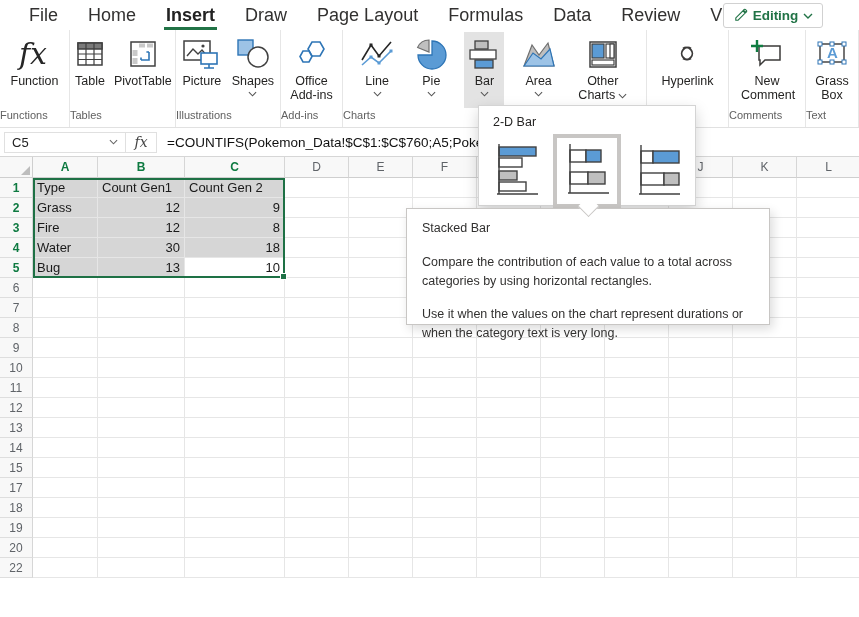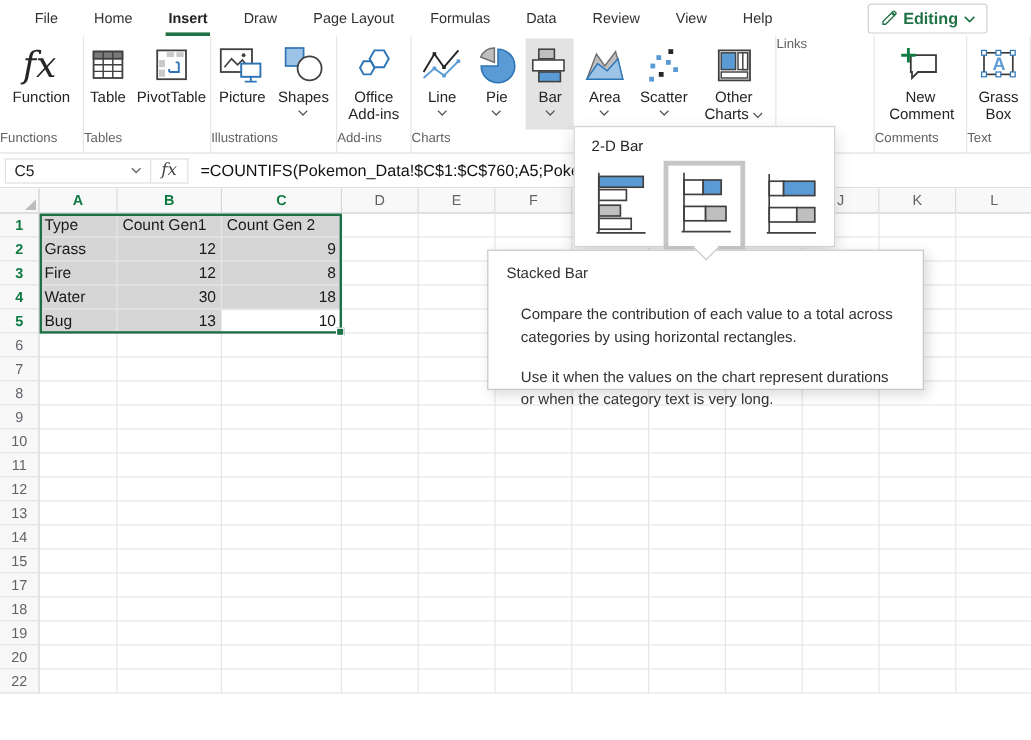--- a/index.html
+++ b/index.html
@@ -1,21 +1,21 @@
 <!DOCTYPE html>
 <html><head>
 <meta charset="utf-8">
 <style>
   html,body{margin:0;padding:0}
   body{width:859px;height:617px;overflow:hidden;position:relative;background:#fff;
        font-family:"Liberation Sans",sans-serif;-webkit-font-smoothing:antialiased}
 
   
   .menubar{height:30px;display:flex;align-items:center;padding-left:14px;background:#fff;position:relative}
-  .mtab{padding:0 15px;font-size:12px;color:#323130;height:30px;line-height:30px;position:relative;cursor:default}
+  .mtab{padding:0 15px;font-size:18px;color:#323130;height:30px;line-height:30px;position:relative;cursor:default}
   .mtab.active{font-weight:700;color:#222}
   .mtab.active::after{content:"";position:absolute;left:13px;right:13px;bottom:0;height:3px;background:#217346}
   .editing-btn{position:absolute;left:723px;top:3px;width:100px;height:25px;border:1px solid #d1d1d1;
        border-radius:3px;display:flex;align-items:center;justify-content:center;gap:5px;
        color:#217346;font-weight:700;font-size:13.5px;background:#fff;box-sizing:border-box}
 
   
   .ribbon{height:97px;border-bottom:1px solid #e1e1e1;display:flex;background:#fff;position:relative;z-index:1}
   .rgroup{display:flex;flex-direction:column;border-right:1px solid #e6e6e6;box-sizing:border-box;flex:0 0 auto}
   .rbuttons{height:78px;display:flex;align-items:stretch;justify-content:space-evenly;padding-top:2px;box-sizing:border-box}
@@ -66,21 +66,21 @@
 
   
   .beak{position:absolute;left:581px;top:199px;width:15px;height:15px;background:#fff;transform:rotate(45deg);
        border-right:1px solid #c8c6c4;border-bottom:1px solid #c8c6c4;z-index:22;box-sizing:border-box}
 
   
   .tip{position:absolute;left:406px;top:208px;width:364px;height:117px;background:#fff;border:1px solid #c8c6c4;
        box-shadow:3px 4px 10px rgba(0,0,0,.14);z-index:21;padding:10px 15px;box-sizing:border-box;
        font-size:12.5px;color:#323130;line-height:1.5}
   .tip-title{margin-bottom:15px}
-  .tip p{margin:0 0 15px 12px}
+  .tip p{margin:0 0 15px 0}
   .tip p:last-child{margin-bottom:0}
 </style>
 </head>
 <body>
 
 <div class="menubar">
   <div id="mtabs" style="display:flex">
       <div class="mtab">File</div>
       <div class="mtab">Home</div>
       <div class="mtab active">Insert</div>
@@ -254,54 +254,45 @@
           <div class="rlabel">Area</div>
           <div class="rchev">
             <svg width="9" height="6" viewBox="0 0 10 6">
               <path d="M1 1 L5 5 L9 1" fill="none" stroke="#555" stroke-width="1.2"></path>
             </svg>
           </div>
         </div>
         <div class="rbtn">
           <div class="ricon">
             <svg width="32" height="32" viewBox="0 0 32 32">
-              <rect x="20" y="3" width="4" height="4" fill="#262626"></rect>
-              <rect x="10" y="8" width="4" height="4" fill="#5b9bd5"></rect>
-              <rect x="18" y="12" width="4" height="4" fill="#5b9bd5"></rect>
-              <rect x="5" y="15" width="4" height="4" fill="#5b9bd5"></rect>
-              <rect x="24" y="18" width="4" height="4" fill="#5b9bd5"></rect>
-              <rect x="12" y="22" width="4" height="4" fill="#262626"></rect>
-              <rect x="4" y="26" width="4" height="4" fill="#5b9bd5"></rect>
-            </svg>
-          </div>
-          <div class="rlabel">Scatter</div>
-          <div class="rchev">
-            <svg width="9" height="6" viewBox="0 0 10 6">
-              <path d="M1 1 L5 5 L9 1" fill="none" stroke="#555" stroke-width="1.2"></path>
-            </svg>
-          </div>
-        </div>
-        <div class="rbtn">
-          <div class="ricon">
-            <svg width="32" height="32" viewBox="0 0 32 32">
               <rect x="3" y="4" width="26" height="25" fill="#fff" stroke="#404040" stroke-width="1.5"></rect>
               <rect x="5" y="6" width="12" height="14" fill="#5b9bd5" stroke="#404040" stroke-width="1.2"></rect>
               <rect x="19" y="6" width="8" height="14" fill="#fff" stroke="#404040" stroke-width="1.2"></rect>
               <rect x="23" y="6" width="4" height="14" fill="#fff" stroke="#404040" stroke-width="1.2"></rect>
               <rect x="5" y="22" width="22" height="5" fill="#fff" stroke="#404040" stroke-width="1.2"></rect>
             </svg>
           </div>
           <div class="rlabel" style="max-width: 52px;">Other Charts<span class="inline-chev"><svg width="9" height="6" viewBox="0 0 10 6">
                 <path d="M1 1 L5 5 L9 1" fill="none" stroke="#555" stroke-width="1.2"></path>
               </svg></span></div>
         </div>
       </div>
       <div class="rgroup-label">Charts</div>
     </div>
     <div class="rgroup" style="width: 82px;">
+      <div class="rbuttons">
+        <div class="rbtn">
+          <div class="ricon">
+            <svg width="36" height="26" viewBox="0 0 36 26">
+              <path d="M14 8 a6 6 0 1 1 0 10 M22 18 a6 6 0 1 1 0 -10" fill="none" stroke="#3b3a39" stroke-width="1.8" transform="translate(0,-0.5)"></path>
+            </svg>
+          </div>
+          <div class="rlabel">Hyperlink</div>
+        </div>
+      </div>
       <div class="rgroup-label">Links</div>
     </div>
     <div class="rgroup" style="width: 77px;">
       <div class="rbuttons">
         <div class="rbtn">
           <div class="ricon">
             <svg width="36" height="32" viewBox="0 0 36 32">
               <path d="M10 8 H31 V22 H16 L11 27 V22 H10 Z" fill="#fff" stroke="#3b3a39" stroke-width="1.5"></path>
               <path d="M8 2 V14 M2 8 H14" stroke="#107c41" stroke-width="2.4"></path>
             </svg>

